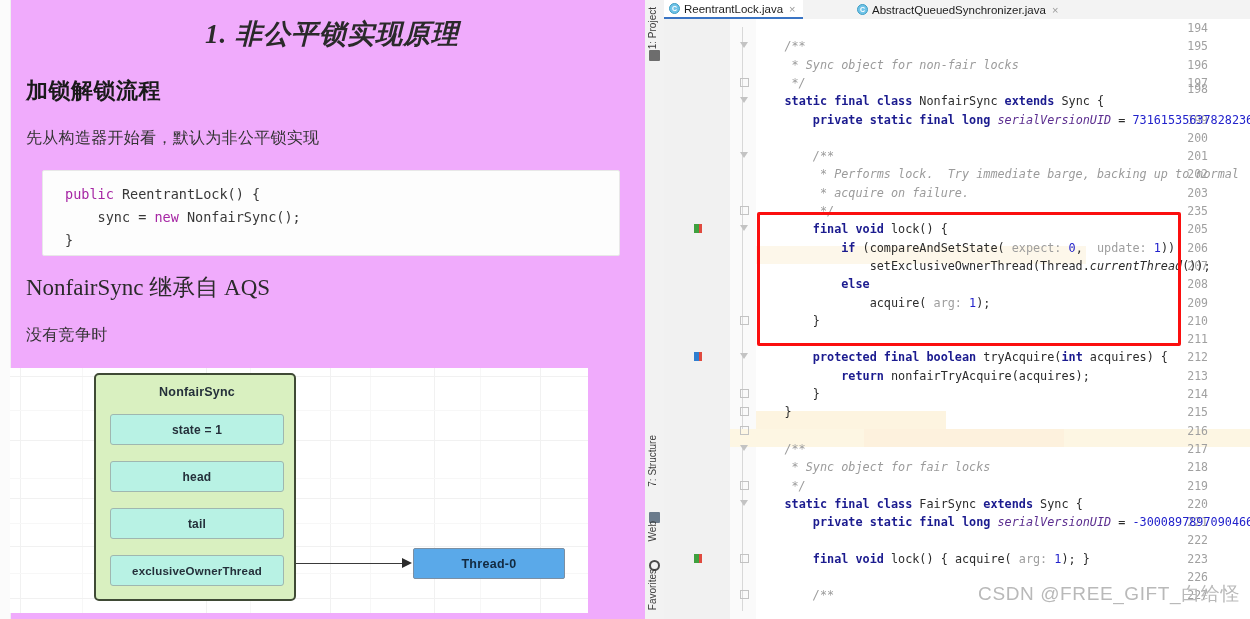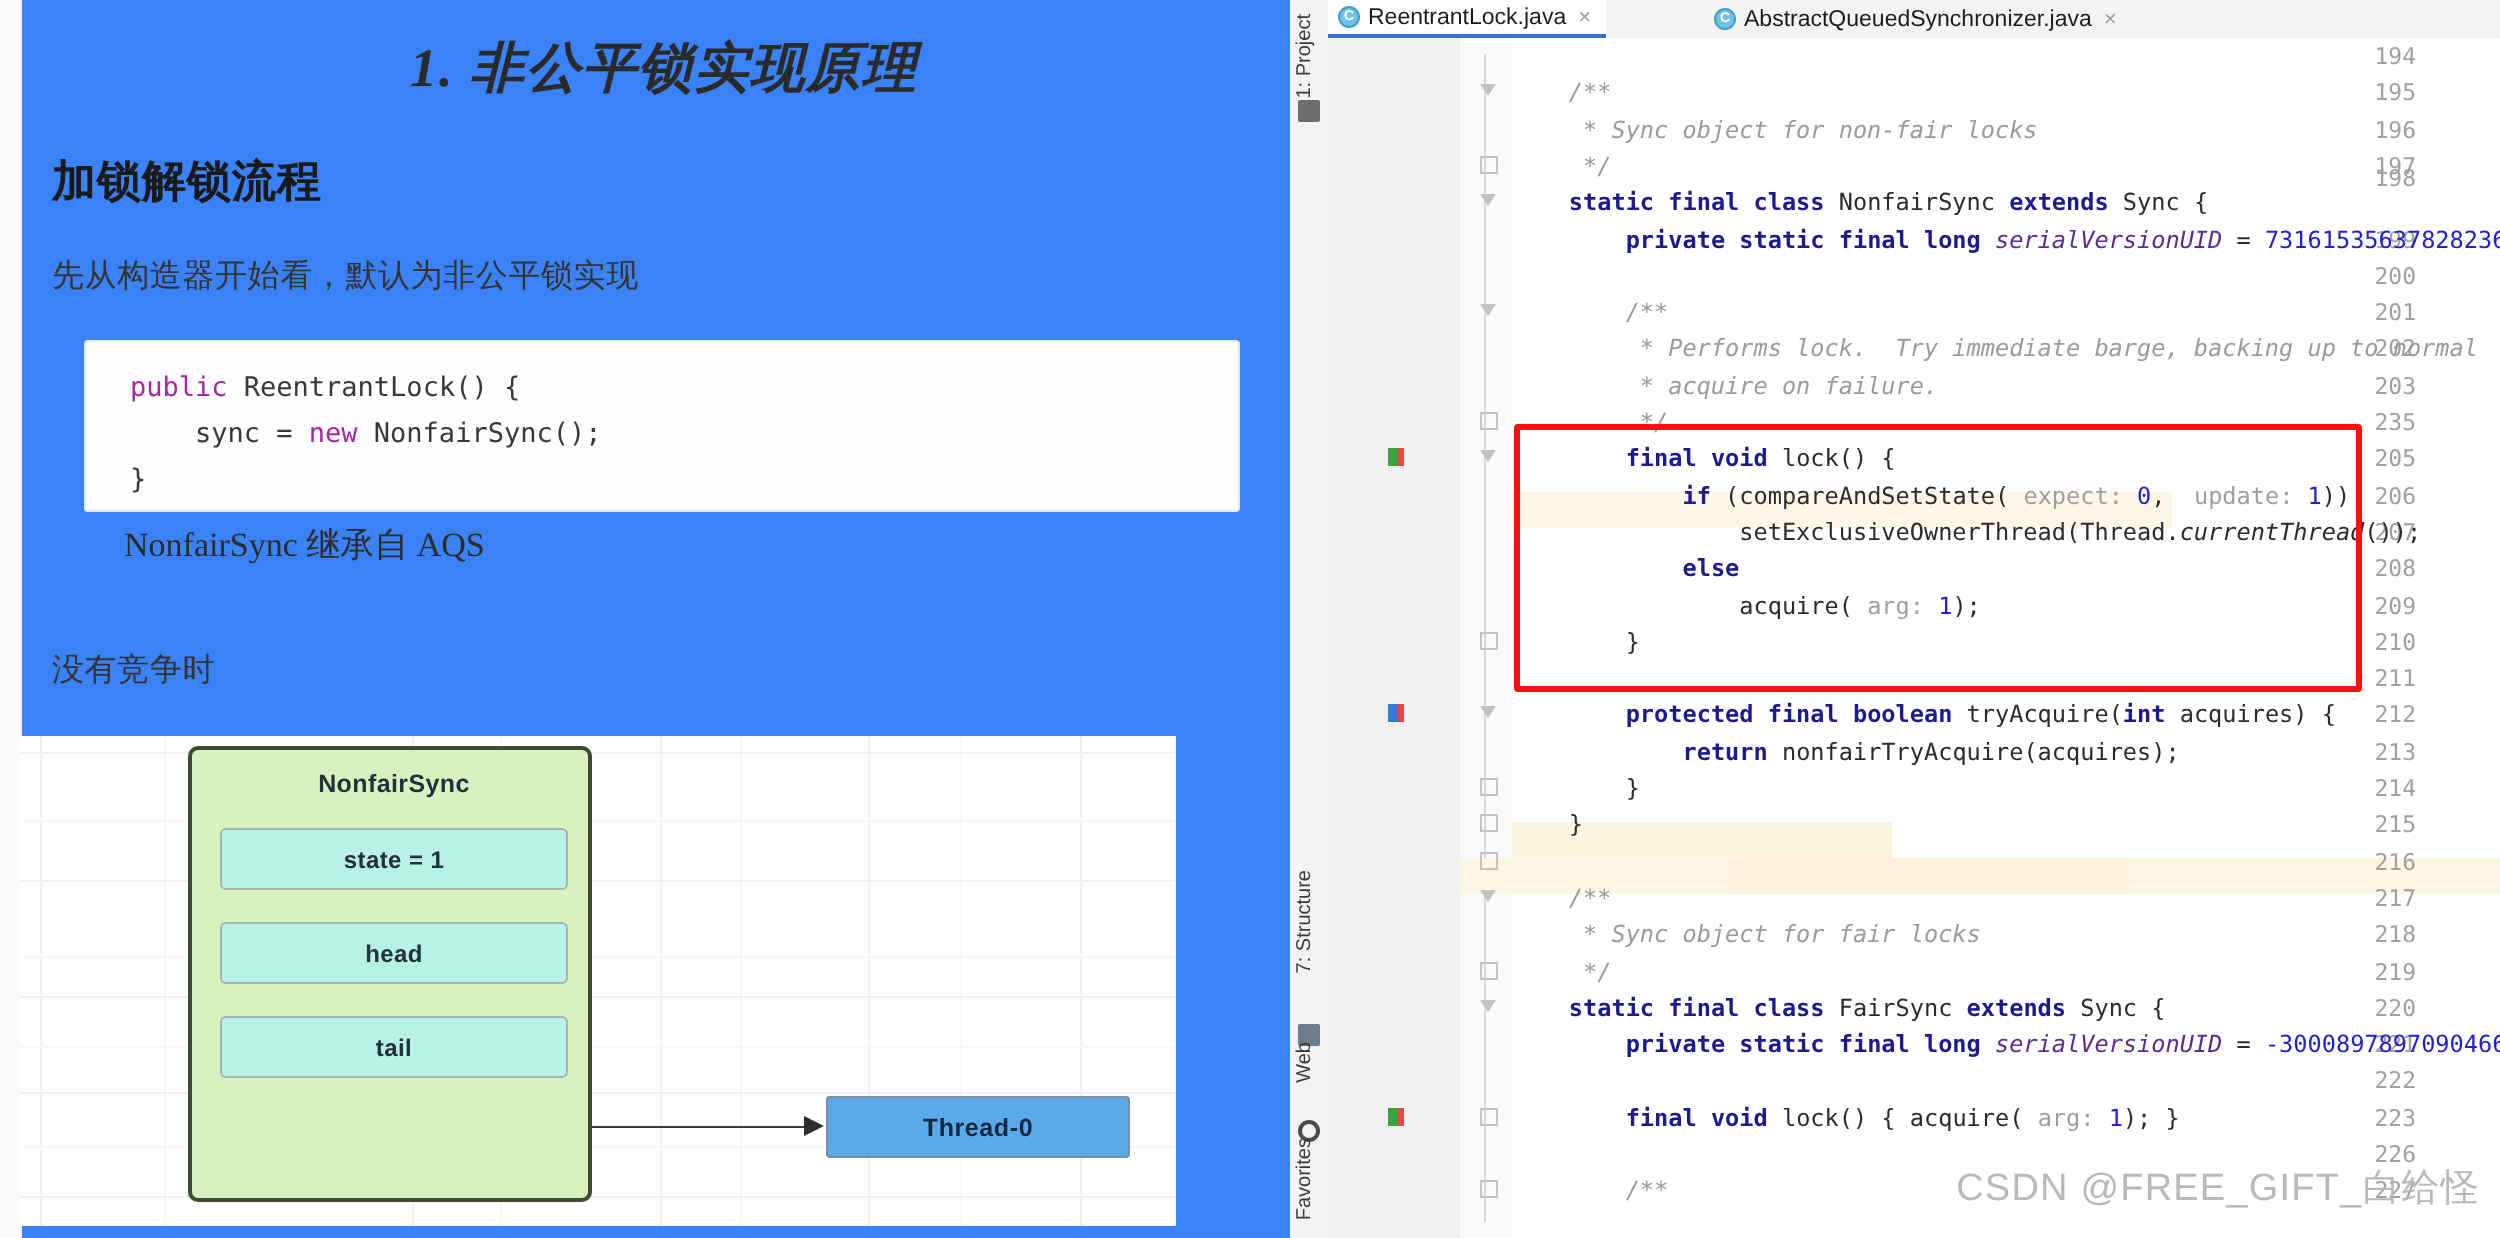--- a/index.html
+++ b/index.html
@@ -7,21 +7,21 @@
     width:1250px;height:619px;overflow:hidden;
     background:#ffffff;
     font-family:"Liberation Sans", sans-serif;
     -webkit-font-smoothing:antialiased;
   }
   #root{position:relative;width:1250px;height:619px;}
 
   
   #doc{
     position:absolute;left:0;top:0;width:645px;height:619px;
-    background:#3b82f6;overflow:hidden;
+    background:#f0abfc;overflow:hidden;
   }
   #doc .page-edge{position:absolute;left:0;top:0;width:10px;height:619px;background:#fbfbfb;border-right:1px solid #f0f0f0;}
   .doc-inner{position:absolute;left:26px;top:0;width:612px;height:619px;}
 
   .doc-title{
     position:absolute;left:0;top:16px;width:612px;
     text-align:center;
     font-family:"Liberation Serif", serif;
     font-style:italic;font-weight:700;
     font-size:27px;color:#2a2a2a;letter-spacing:1px;
@@ -43,23 +43,23 @@
   }
   .codebox pre{
     margin:0;padding:12px 0 0 22px;
     font-family:"DejaVu Sans Mono","Liberation Mono",monospace;
     font-size:13.5px;line-height:23px;color:#333;
   }
   .k-kw{color:#a626a4;}
   .k-plain{color:#383838;}
 
   .doc-p2{
-    position:absolute;left:0;top:261px;
+    position:absolute;left:0;top:272px;
     font-family:"Liberation Serif", serif;
-    font-size:17px;color:#2b2b2b;margin-left:36px;
+    font-size:23px;color:#2b2b2b;
   }
   .doc-p3{
     position:absolute;left:0;top:325px;
     font-size:16px;color:#333;letter-spacing:.3px;
   }
 
   
   #diagram{
     position:absolute;left:10px;top:368px;width:578px;height:245px;
     background:#ffffff;
@@ -277,20 +277,21 @@
         <div class="gl h" style="top:178px"></div>
         <div class="gl h faint" style="top:205px"></div>
         <div class="gl h" style="top:230px"></div>
       </div>
 
       <div class="nf-box">
         <div class="nf-title">NonfairSync</div>
         <div class="nf-field f1">state = 1</div>
         <div class="nf-field f2">head</div>
         <div class="nf-field f3">tail</div>
+        <div class="nf-field f4">exclusiveOwnerThread</div>
       </div>
 
       <div class="arrow-line"></div>
       <div class="arrow-head"></div>
 
       <div class="thread-box">Thread-0</div>
     </div>
   </div>
 
   <div class="right-shadow"></div>

